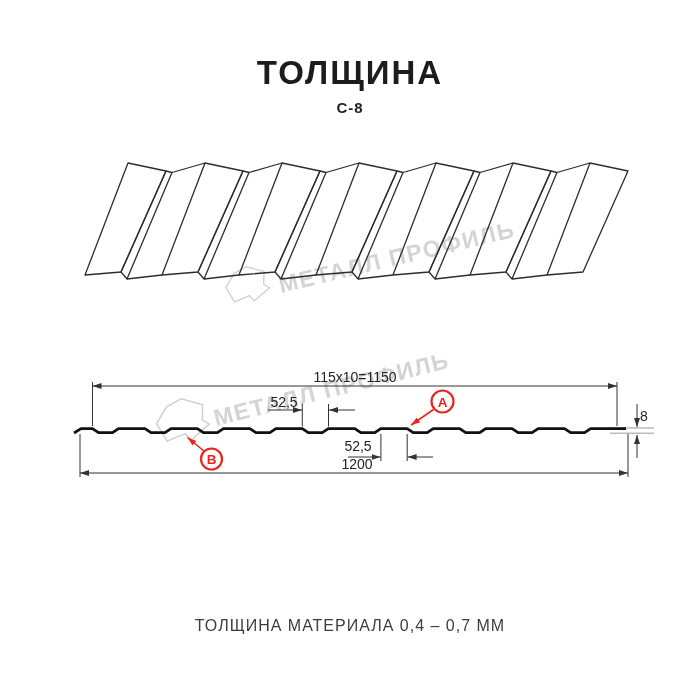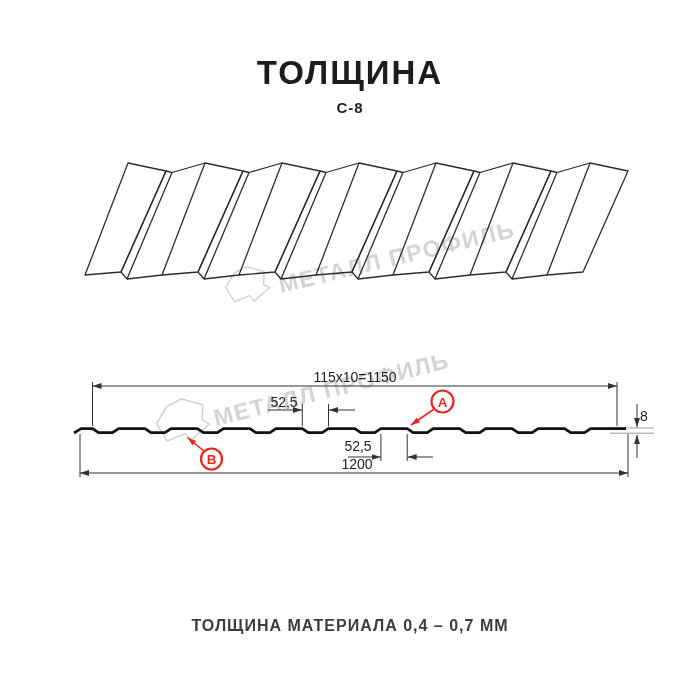--- a/index.html
+++ b/index.html
@@ -3,21 +3,21 @@
 <meta charset="utf-8">
 <style>
   html,body{margin:0;padding:0;background:#fff;}
   #stage{position:relative;width:700px;height:700px;background:#ffffff;overflow:hidden;
          font-family:"Liberation Sans",sans-serif;}
   .title{position:absolute;top:54px;left:0;width:700px;text-align:center;
          font-size:33px;font-weight:bold;letter-spacing:2px;color:#1c1c1c;}
   .subtitle{position:absolute;top:99px;left:0;width:700px;text-align:center;
          font-size:15px;font-weight:bold;letter-spacing:1px;color:#222;}
   .footer{position:absolute;top:617px;left:0;width:700px;text-align:center;
-         font-size:16px;font-weight:bold;letter-spacing:1px;color:#3d3d3d;}
+         font-size:16px;font-weight:normal;letter-spacing:1px;color:#3d3d3d;}
   svg{position:absolute;top:0;left:0;}
   text{font-family:"Liberation Sans",sans-serif;}
   .dimtxt{font-size:14px;fill:#222;}
   .redtxt{font-size:13.5px;font-weight:bold;fill:#e8261d;}
   .wmtext{font-size:23px;font-weight:bold;fill:#d4d4d4;letter-spacing:1.5px;}
 </style>
 </head>
 <body>
 
 <div id="stage">

